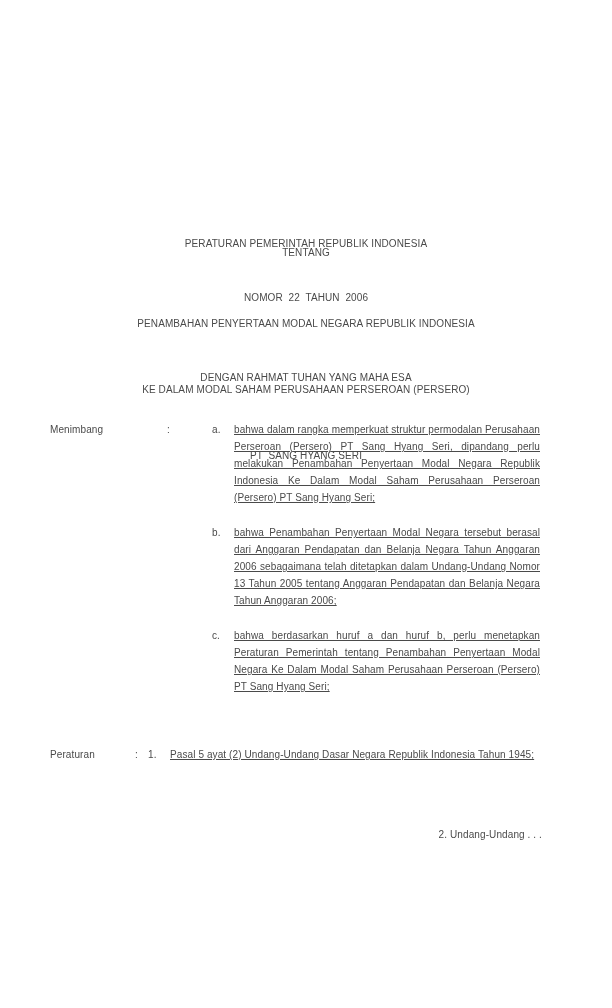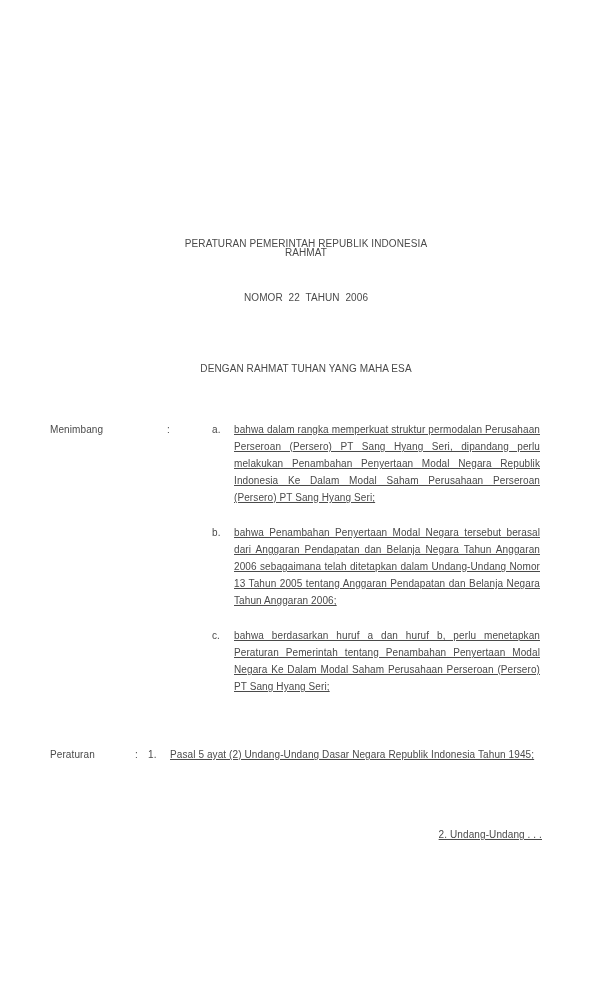--- a/index.html
+++ b/index.html
@@ -19,21 +19,21 @@
   .center-line {
     position: absolute;
     left: 0;
     width: 612px;
     text-align: center;
     white-space: pre-wrap;
   }
   .title-block { top: 191px; line-height: 18px; }
   .tentang     { top: 236px; line-height: 18px; }
   .subject-block { top: 261px; line-height: 22px; }
-  .invocation  { top: 352px; line-height: 18px; }
+  .invocation  { top: 361px; line-height: 18px; }
   .issuer      { top: 381px; line-height: 18px; }
 
   .section {
     position: absolute;
     left: 50px;
     width: 490px;
     display: flex;
     align-items: flex-start;
     line-height: 17px;
   }
@@ -46,35 +46,39 @@
   .clause + .clause { margin-top: 18px; }
   .clause-marker { width: 22px; flex: none; }
   .clause-text { flex: 1; text-align: justify; text-decoration: underline; }
 
   .catchword {
     position: absolute;
     top: 818px;
     right: 70px;
     line-height: 17px;
     white-space: pre-wrap;
-    text-decoration: underline;
   }
 </style>
 </head>
 <body>
 
 <div class="page">
 
   <div class="center-line title-block">
     <div>PERATURAN PEMERINTAH REPUBLIK INDONESIA</div>
     <div>NOMOR  22  TAHUN  2006</div>
   </div>
 
-  <div class="center-line tentang">RAHMAT</div>
+  <div class="center-line tentang">TENTANG</div>
 
+  <div class="center-line subject-block">
+    <div>PENAMBAHAN PENYERTAAN MODAL NEGARA REPUBLIK INDONESIA</div>
+    <div>KE DALAM MODAL SAHAM PERUSAHAAN PERSEROAN (PERSERO)</div>
+    <div>PT  SANG HYANG SERI</div>
+  </div>
 
   <div class="center-line invocation">DENGAN RAHMAT TUHAN YANG MAHA ESA</div>
 
 
   <div class="section section-menimbang">
     <div class="section-label">Menimbang</div>
     <div class="section-sep">:</div>
     <div class="section-items">
       <div class="clause">
         <div class="clause-marker">a.</div>

